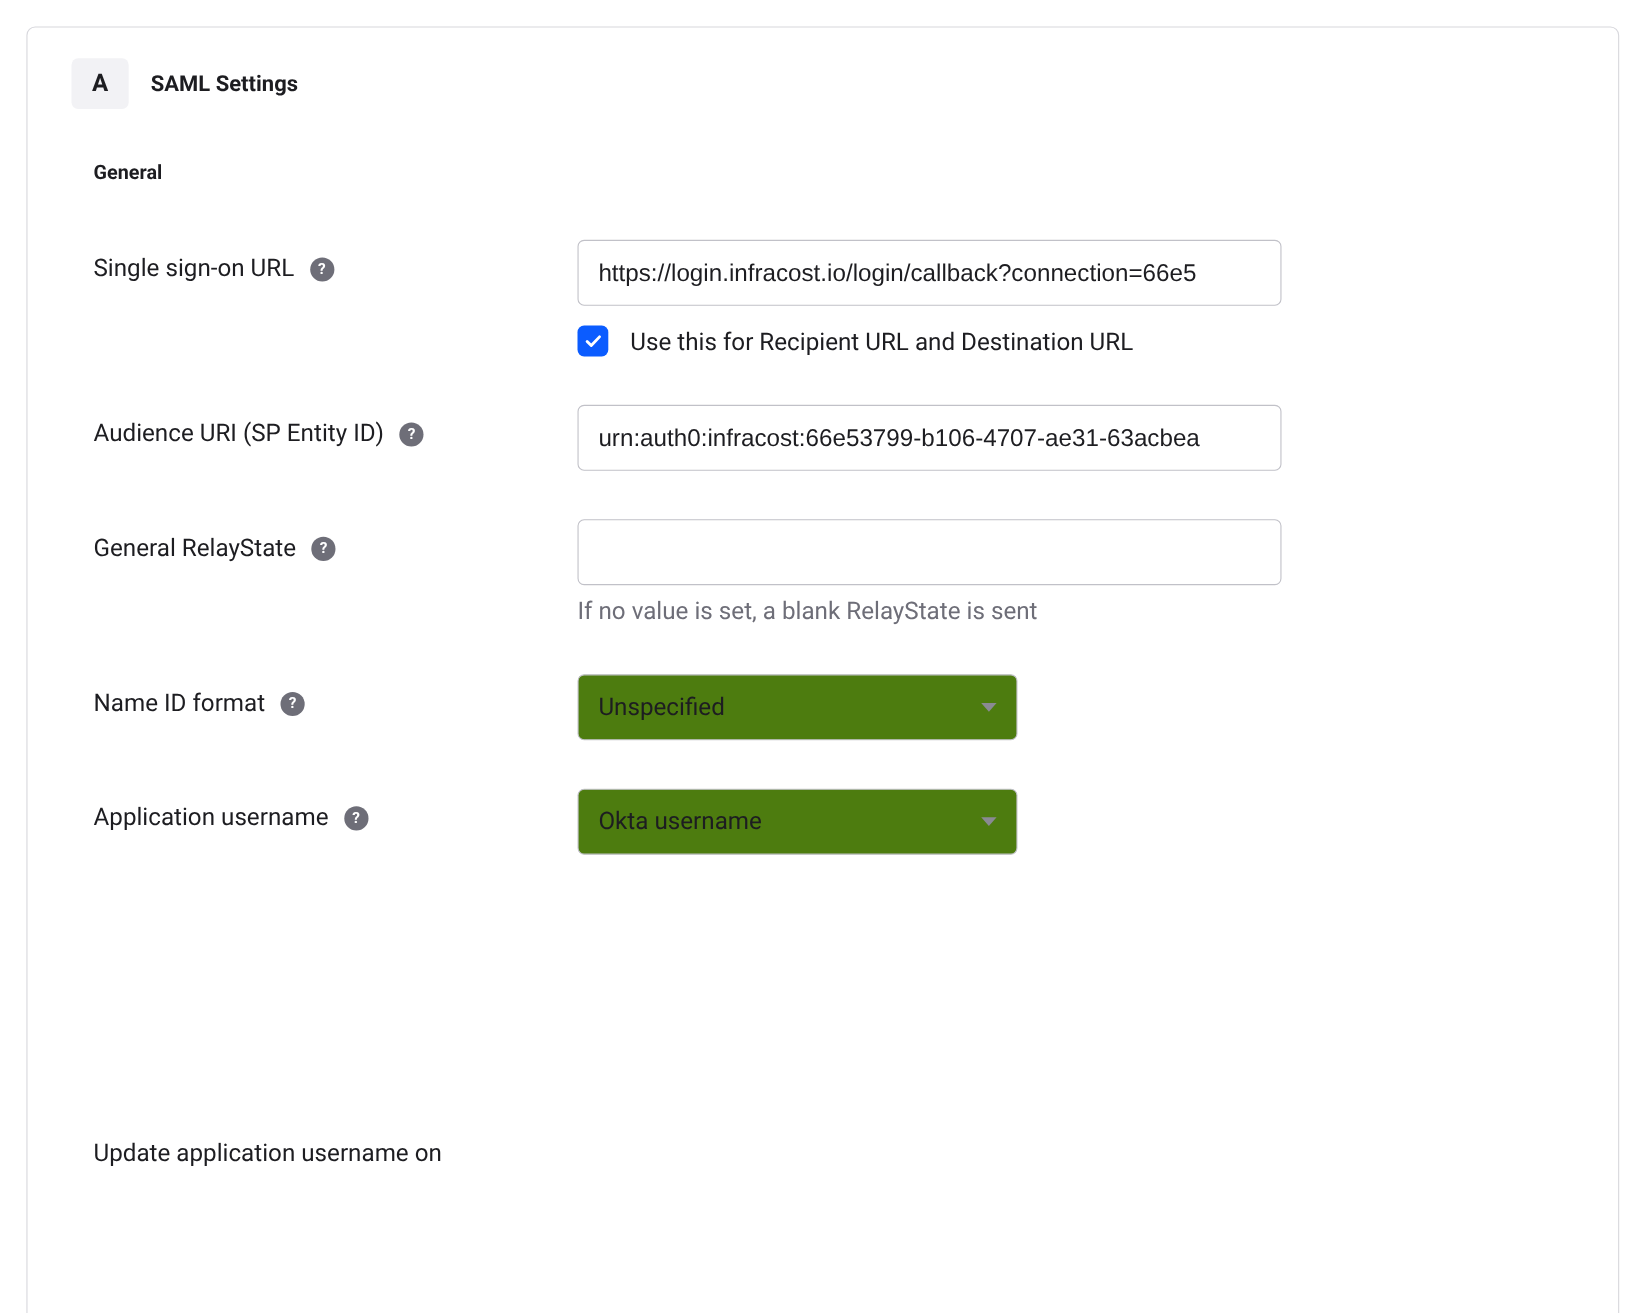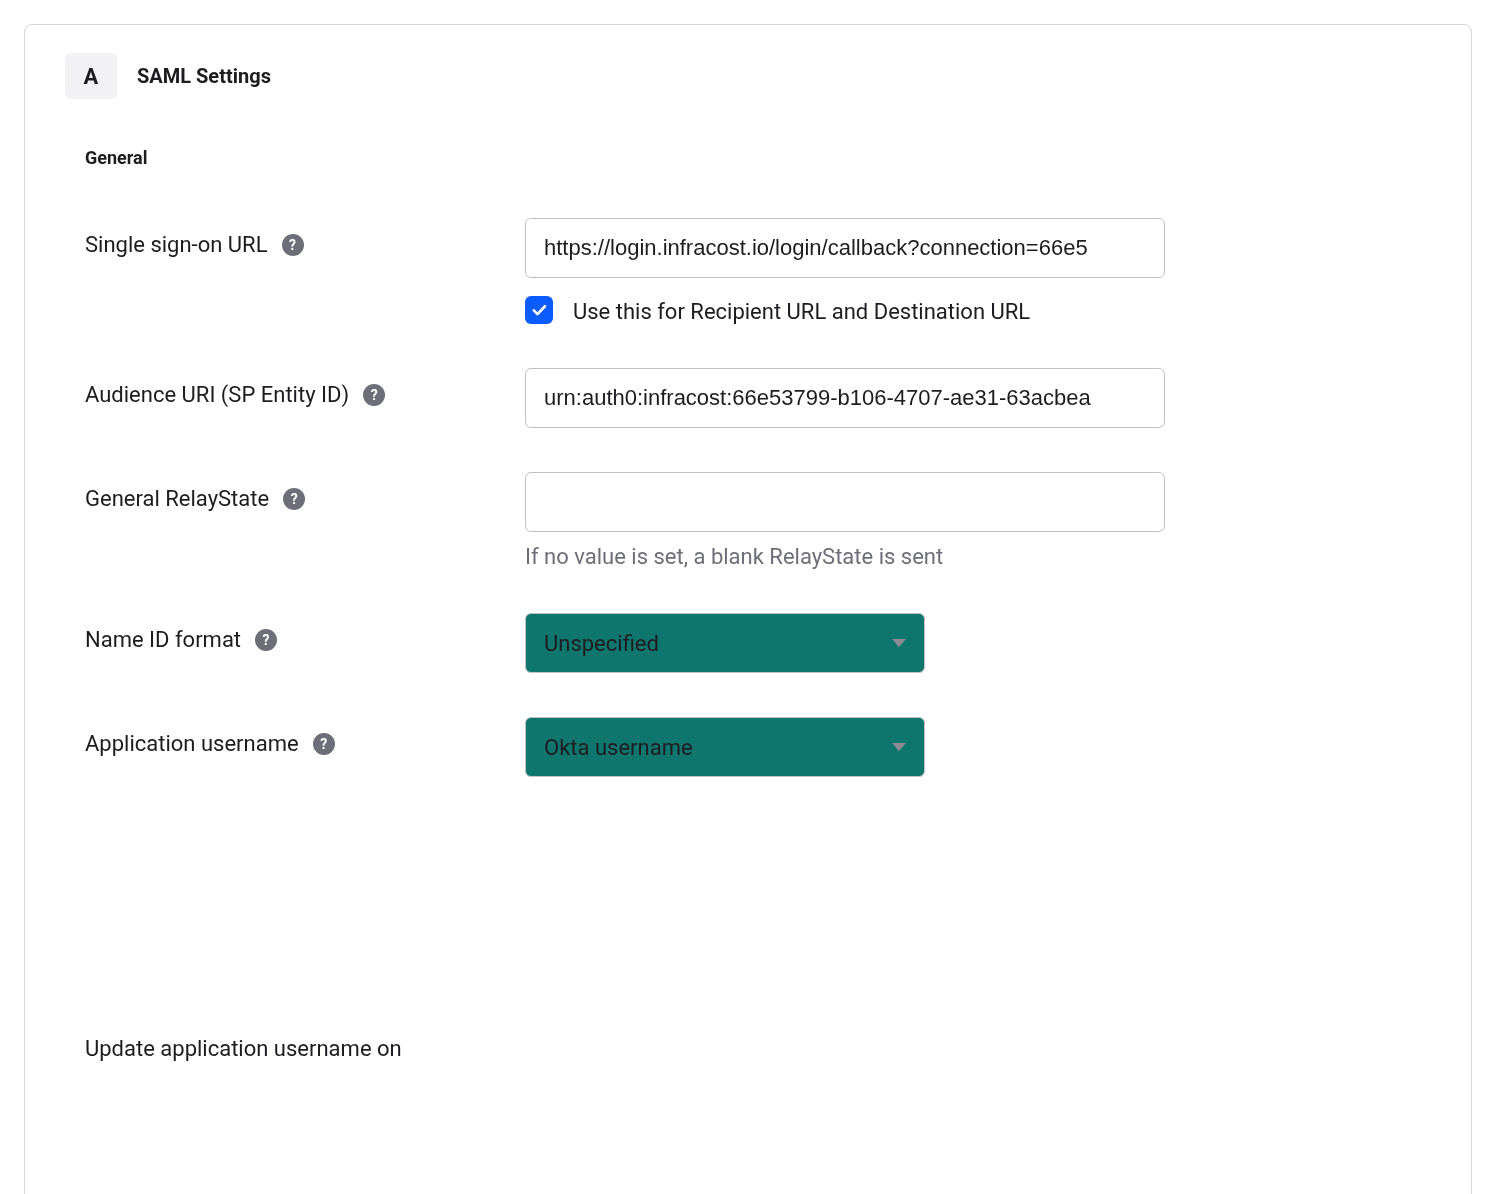--- a/index.html
+++ b/index.html
@@ -112,21 +112,21 @@
     margin-top: 12px;
   }
   .select {
     width: 400px;
     height: 60px;
     border: 1px solid #c1c1c8;
     border-radius: 6px;
     padding: 0 18px;
     font-size: 22px;
     color: #1d1d21;
-    background: #0f766e;
+    background: #4d7c0f;
     display: flex;
     align-items: center;
     justify-content: space-between;
     cursor: pointer;
   }
   .caret {
     width: 0; height: 0;
     border-left: 7px solid transparent;
     border-right: 7px solid transparent;
     border-top: 8px solid #8a8a93;

